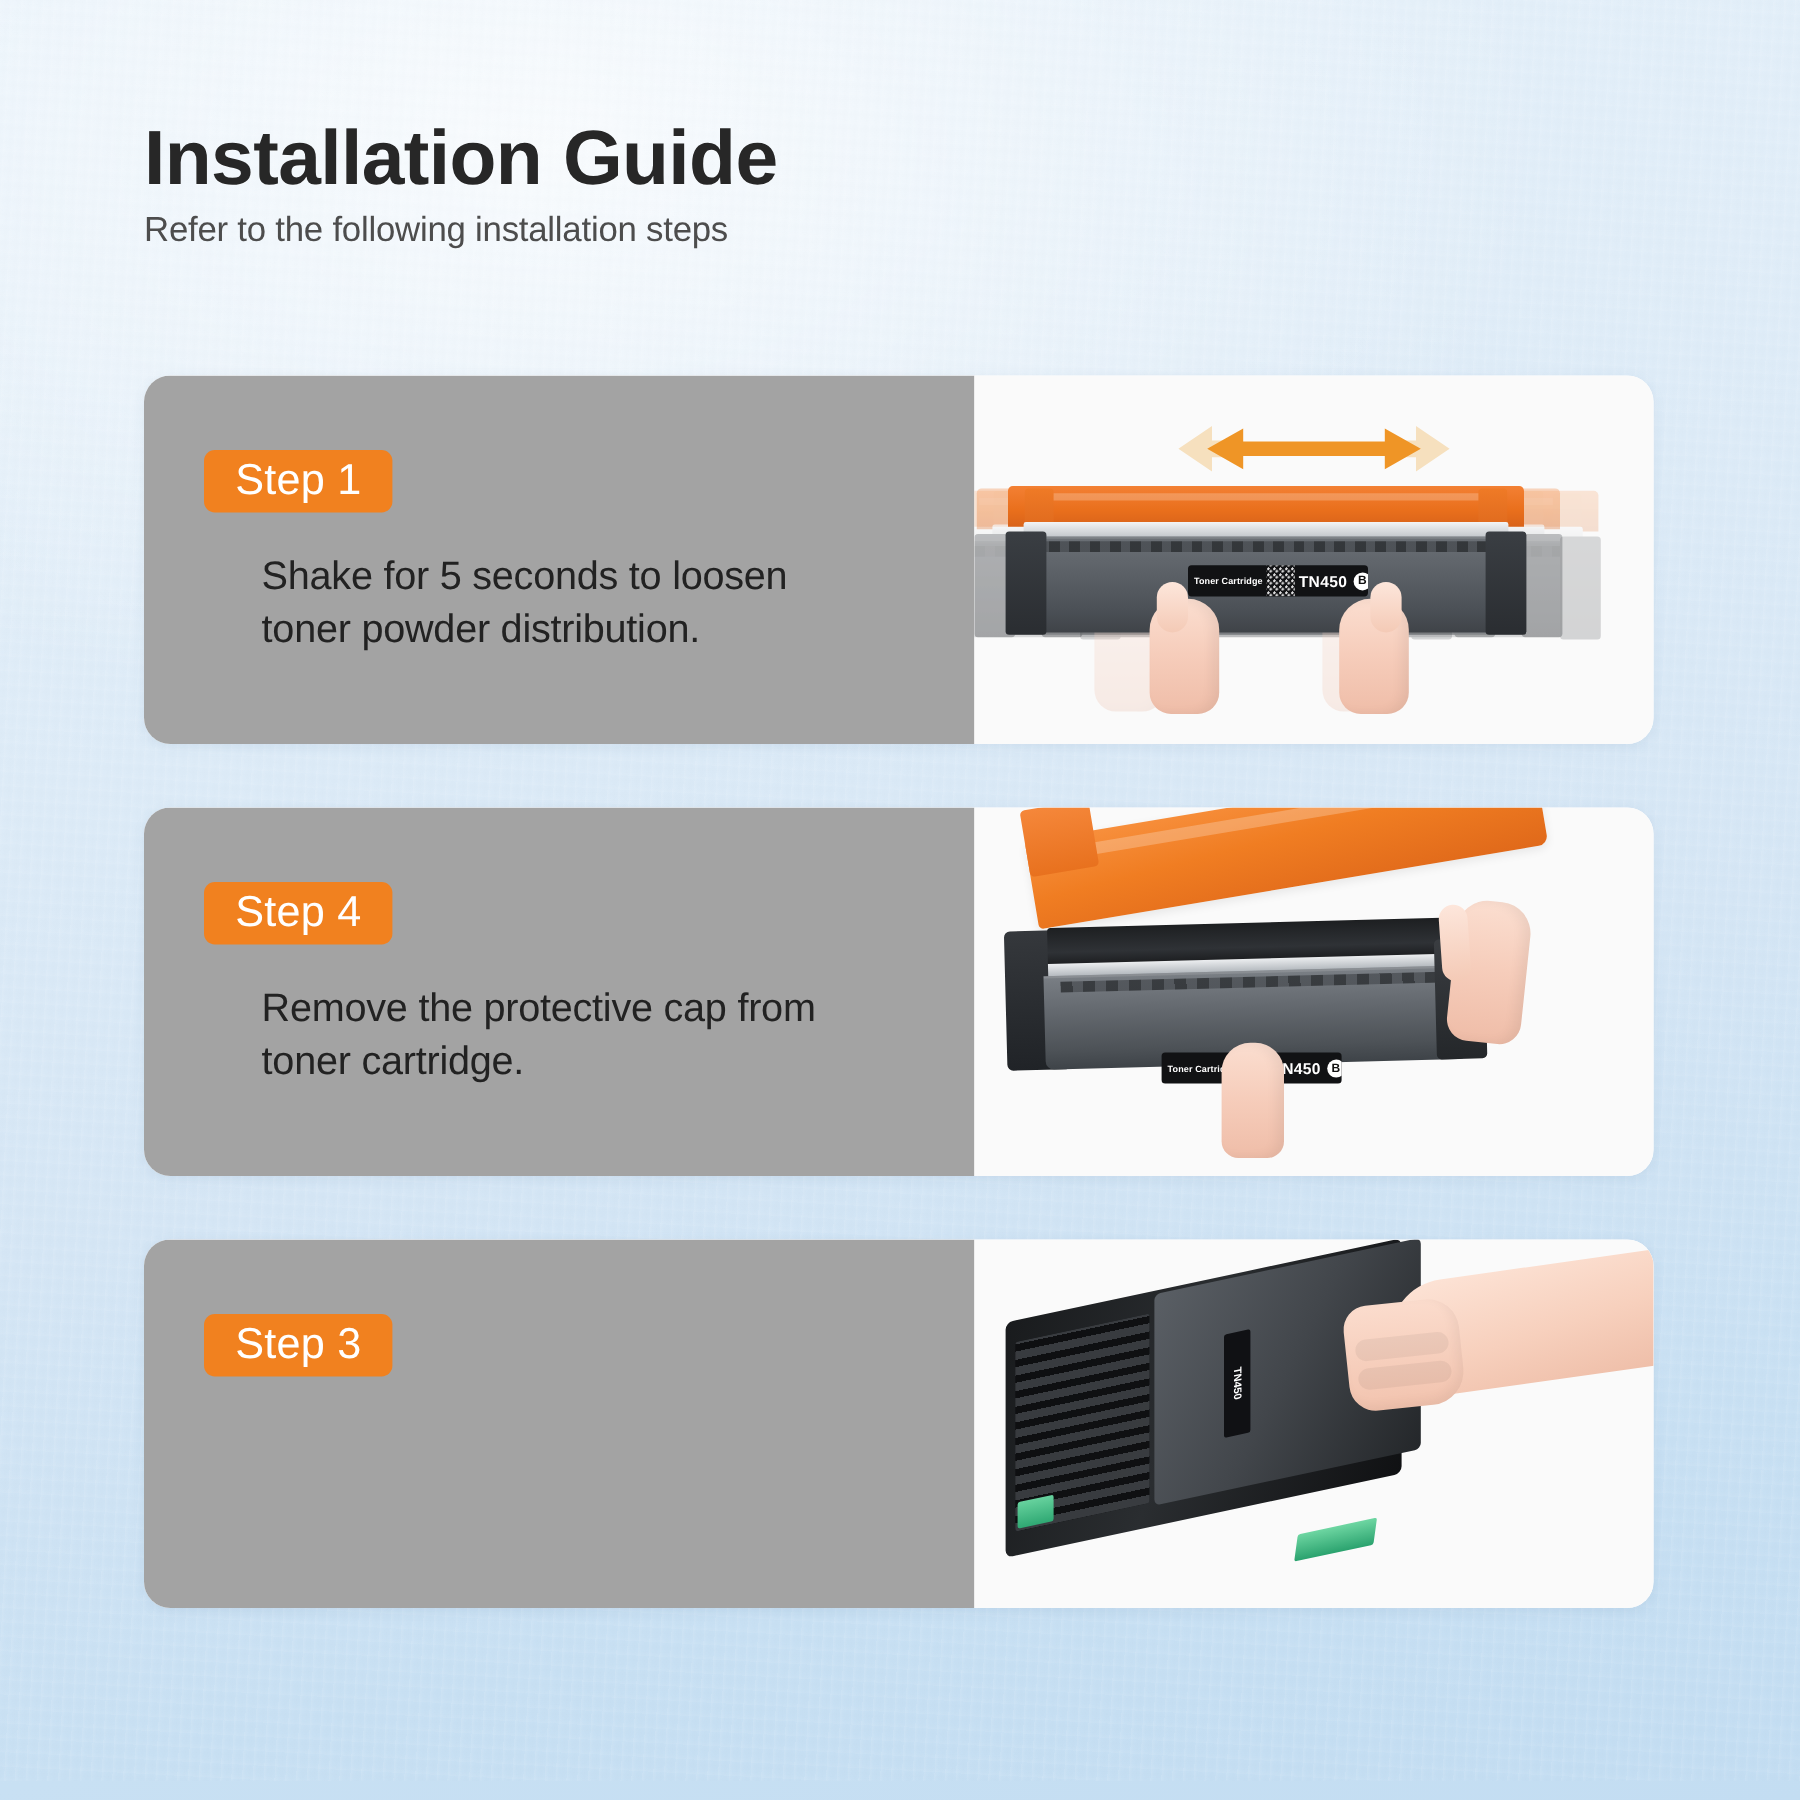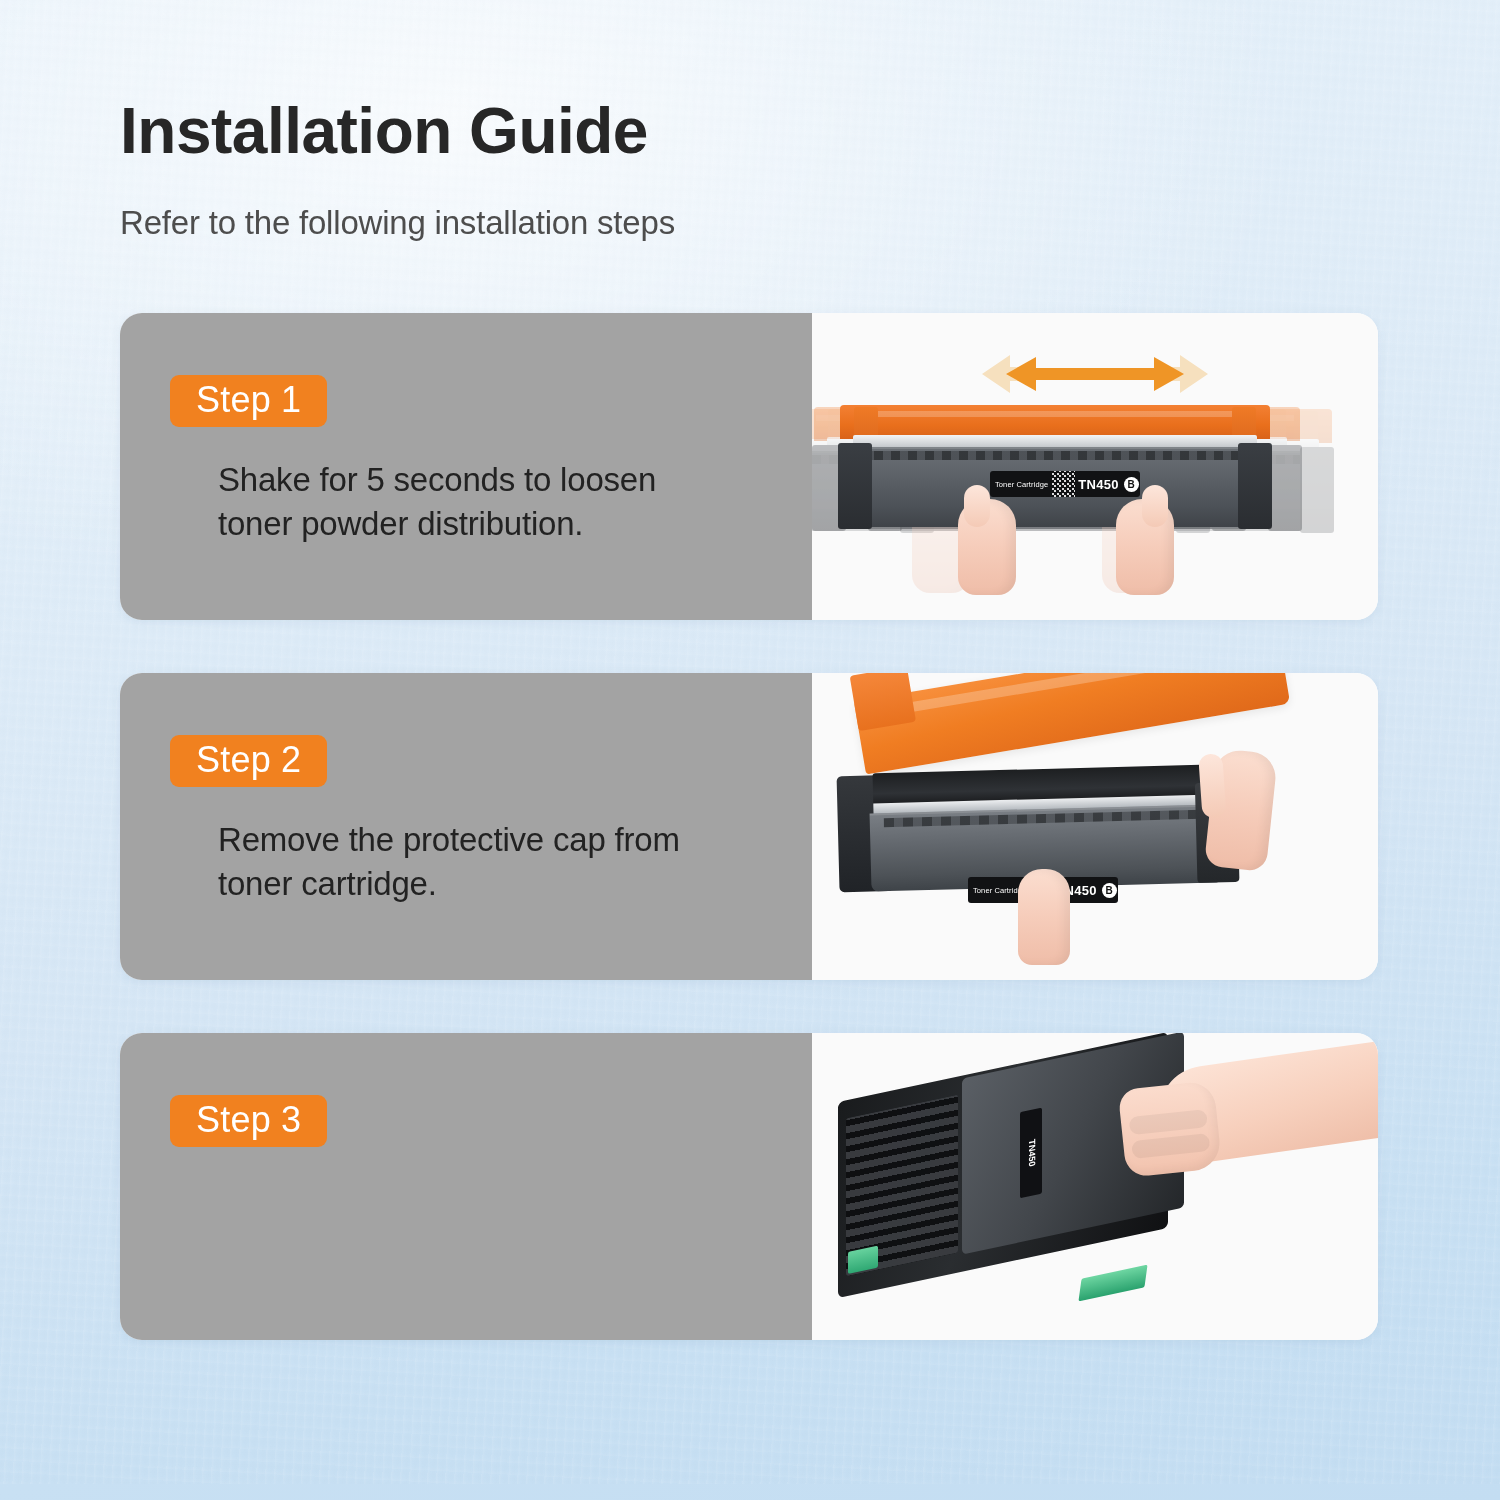--- a/index.html
+++ b/index.html
@@ -21,21 +21,21 @@
   }
 
   .page{ position:relative; width:1500px; height:1484px;padding-left:36px; }
 
   .header{ position:absolute; left:120px; top:98px; width:1240px; }
   .title{
     font-size:64px; font-weight:bold; color:#272727; letter-spacing:-0.5px;
     line-height:1.05; text-shadow:0 1px 0 rgba(255,255,255,.35);
   }
   .subtitle{
-    margin-top:40px; font-size:33px; color:#4d4d4d; font-weight:normal;
+    margin-top:12px; font-size:29px; color:#4d4d4d; font-weight:normal;
     letter-spacing:-0.2px; line-height:1.1;
   }
 
   .cards{ position:absolute; left:120px; top:313px; width:1258px; }
 
   .card{
     position:relative; width:1258px; background:#ffffff;
     border-radius:22px; overflow:hidden;
     box-shadow:0 2px 10px rgba(90,130,170,.10);
     display:flex;
@@ -109,21 +109,21 @@
     position:absolute; top:38px; width:34px; height:86px;
     background:linear-gradient(180deg,#3a3e43,#2a2d31); border-radius:3px;
   }
   .cart .endcap-l{ left:-2px; } .cart .endcap-r{ right:-2px; }
   .label{
     position:absolute; left:150px; top:66px; width:150px; height:26px;
     background:#111214; border-radius:3px; display:flex; align-items:center;
     padding:0 5px; gap:3px; overflow:hidden;
   }
   .label .lab-name{
-    color:#ffffff; font-size:7.5px; font-weight:normal; letter-spacing:.1px;
+    color:#ffffff; font-size:7.5px; font-weight:bold; letter-spacing:.1px;
     white-space:nowrap;
   }
   .label .dots{
     flex:0 0 24px; height:100%;
     background:
       radial-gradient(circle at 2px 3px, #fff 1px, transparent 1.2px) 0 0/5px 5px,
       radial-gradient(circle at 2px 3px, #fff 1px, transparent 1.2px) 2px 2px/5px 5px;
     opacity:.85;
   }
   .label .lab-model{
@@ -347,21 +347,21 @@
           <div class="hand" style="left:304px; top:94px;">
             <div class="thumb" style="left:26px; top:-14px;"></div>
           </div>
         </div>
 
       </div>
     </div>
 
     <div class="card" id="card-2">
       <div class="card-text">
-        <div class="badge">Step 2</div>
+        <div class="badge">Step 4</div>
         <div class="step-desc">Remove the protective cap from
 toner cartridge.</div>
       </div>
       <div class="card-img">
         <div class="s2">
           <div class="s2-cap">
             <div class="cap-hl"></div>
           </div>
 
           <div class="s2-body">

